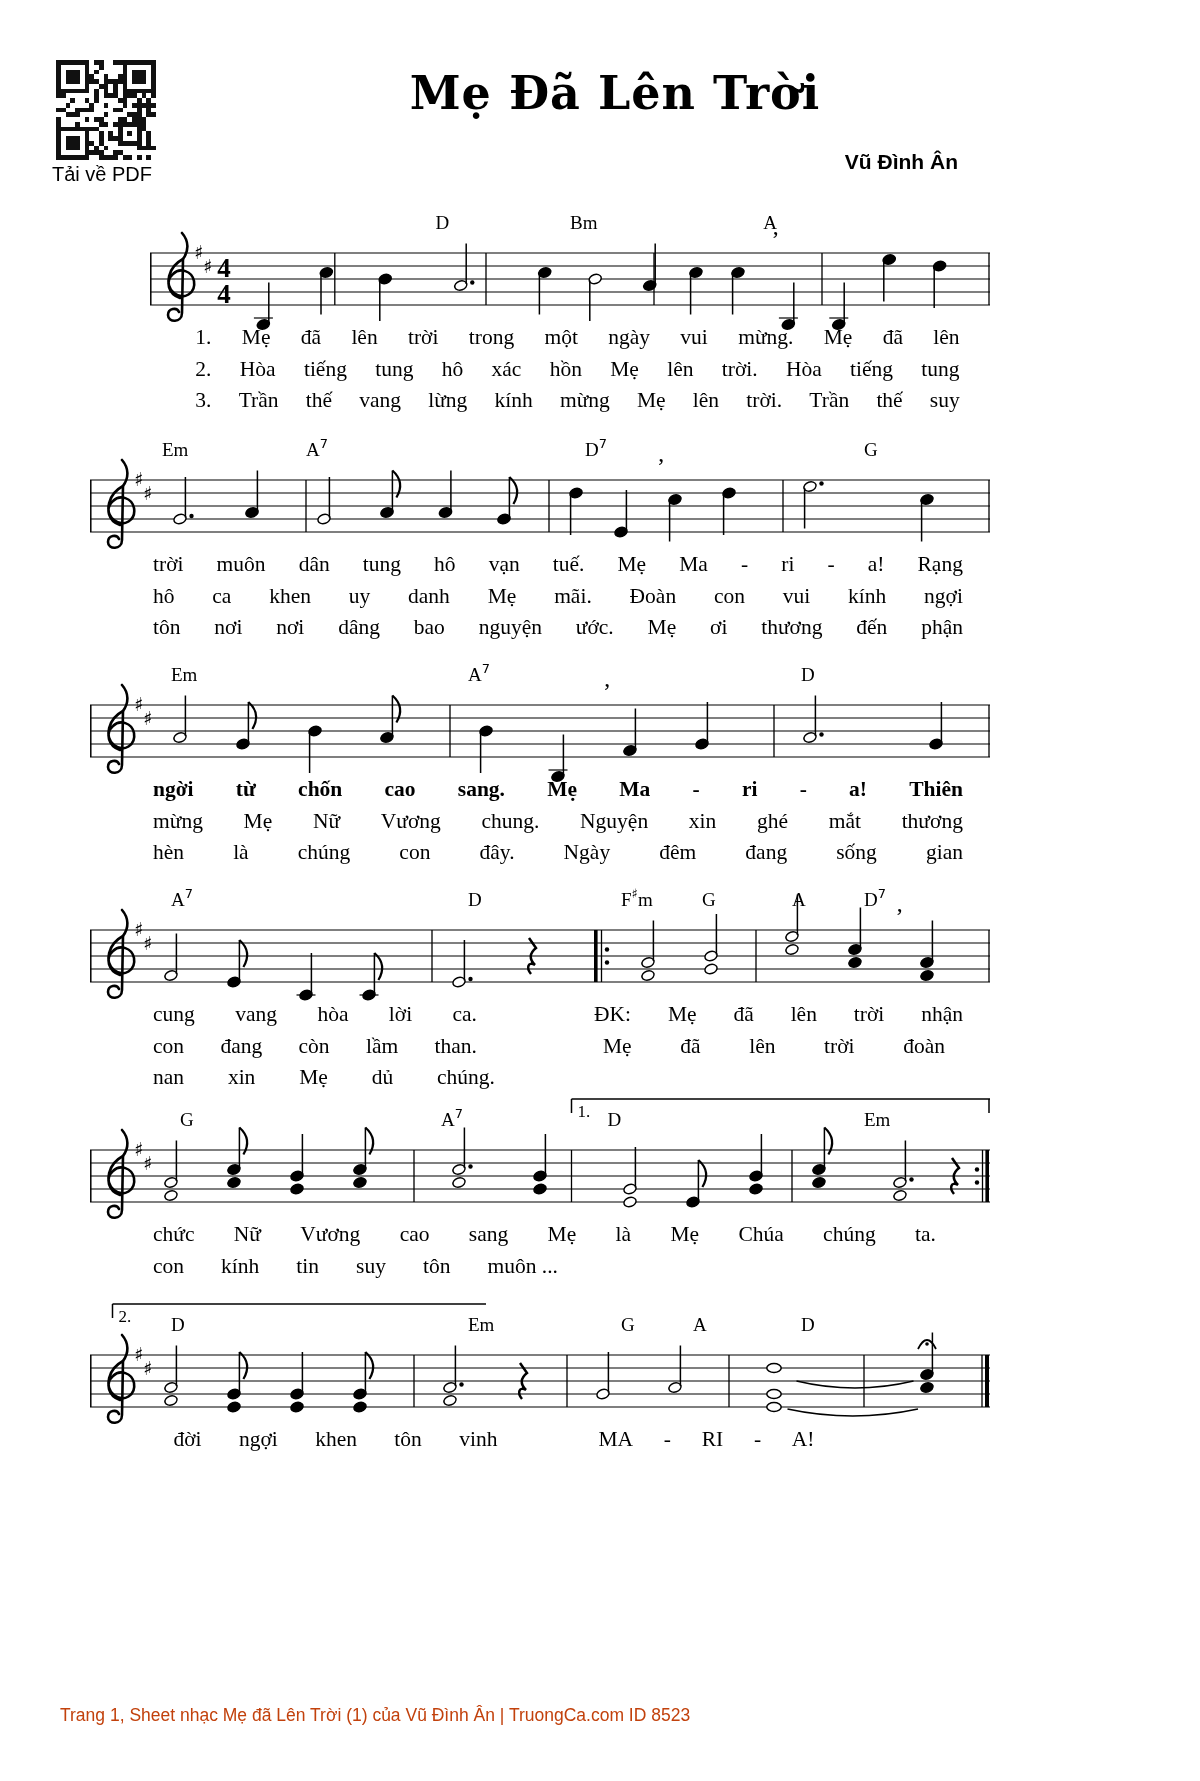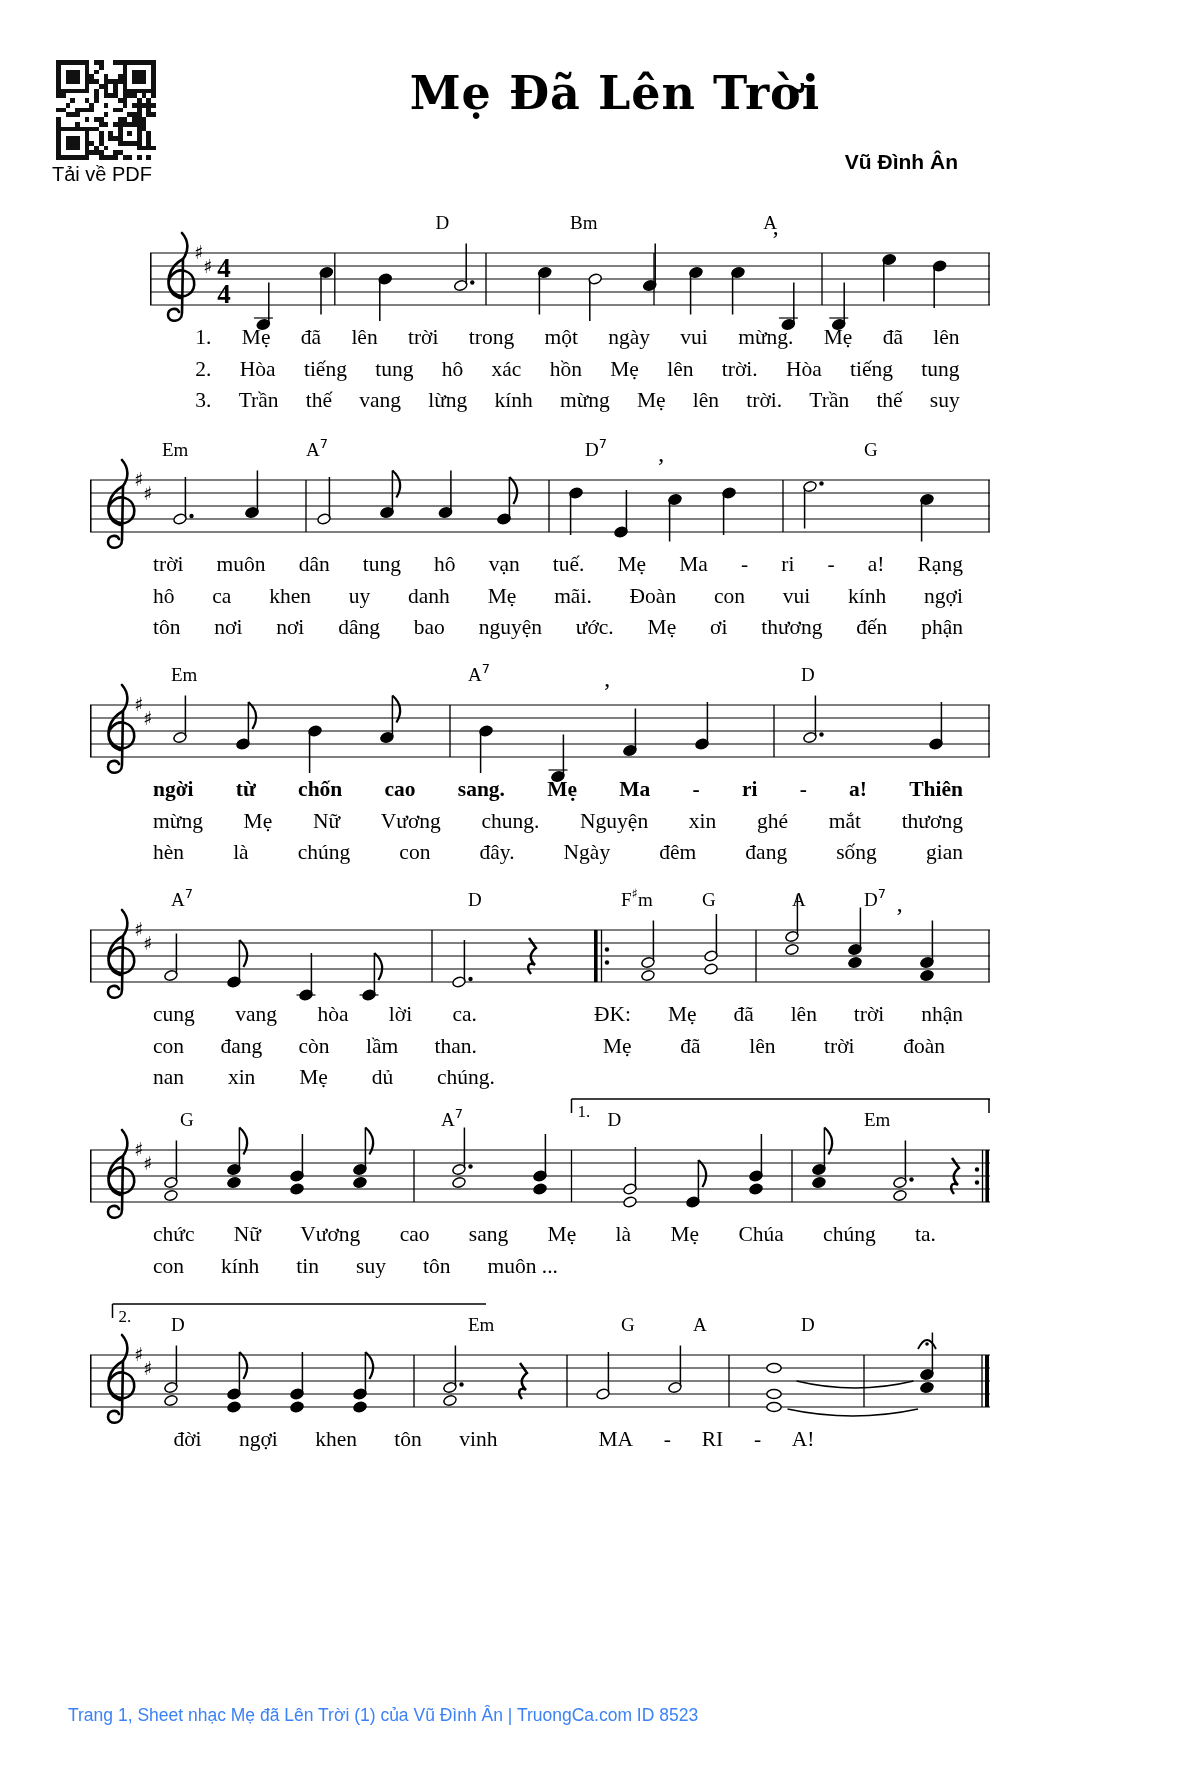--- a/index.html
+++ b/index.html
@@ -3,21 +3,21 @@
 <meta charset="utf-8">
 <style>
   html,body{margin:0;padding:0;background:#fff;}
   .page{position:relative;width:1200px;height:1781px;background:#fff;color:#000;overflow:hidden;
         font-family:"Liberation Serif",serif;}
   .title{position:absolute;top:66px;left:15px;width:100%;text-align:center;
          font:700 46px "DejaVu Serif",serif;letter-spacing:1px;}
   .author{position:absolute;top:150px;right:242px;font:700 21px "Liberation Sans",sans-serif;}
   .qr{position:absolute;top:60px;left:56px;width:100px;height:100px;}
   .qrcap{position:absolute;top:163px;left:52px;font:20px "Liberation Sans",sans-serif;}
-  .footer{position:absolute;top:1705px;left:68px;font:17.5px "Liberation Sans",sans-serif;color:#3b82f6;}
+  .footer{position:absolute;top:1705px;left:60px;font:17.5px "Liberation Sans",sans-serif;color:#c2410c;}
   .sys{position:absolute;}
   .sys svg{display:block;}
   .lyrics{position:relative;margin-top:-20px;}
   .lline{position:relative;height:31.5px;font:21.5px "Liberation Serif",serif;}
   .seg{position:absolute;top:0;display:flex;justify-content:space-between;}
   .seg span{white-space:pre;}
 </style>
 </head>
 <body>
 

